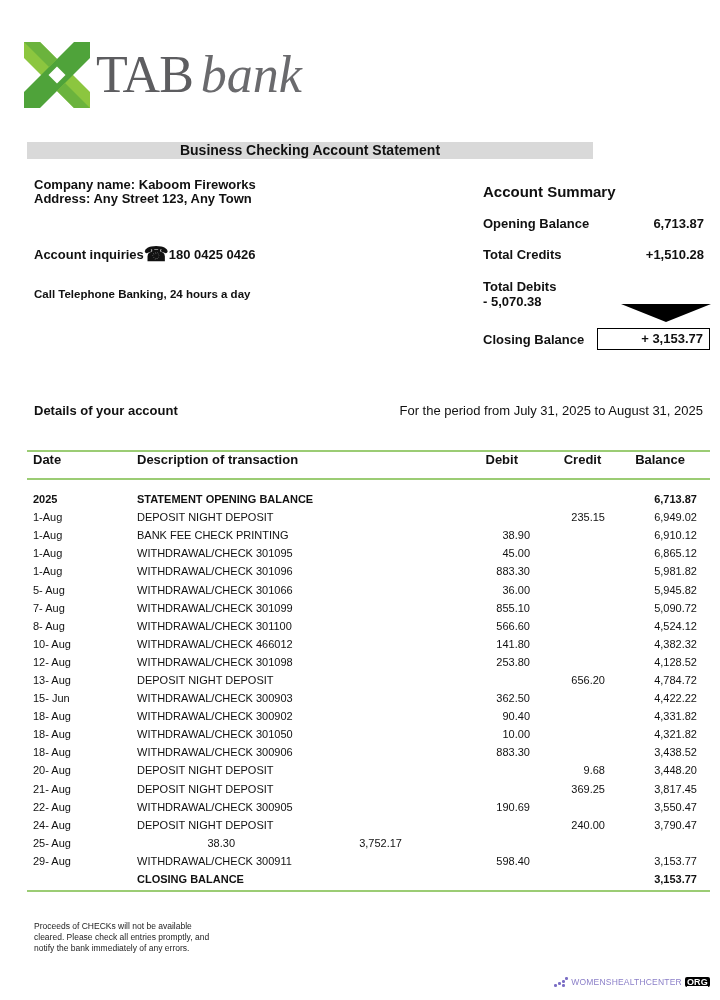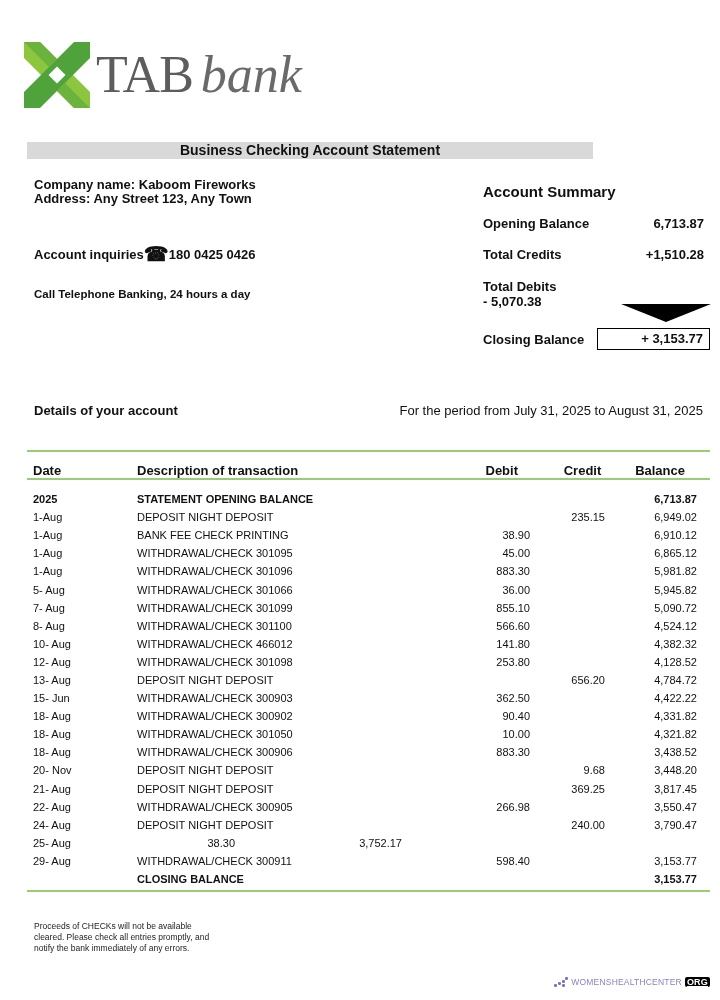--- a/index.html
+++ b/index.html
@@ -22,21 +22,21 @@
     .summary { position: absolute; left: 483px; top: 183px; width: 227px; }
     .summary-title { font-weight: bold; font-size: 15px; }
     .sum-row { position: absolute; left: 0; width: 221px; display: flex; justify-content: space-between; font-weight: bold; font-size: 13px; }
     .sum-arrow { position: absolute; left: 138px; top: 121px; width: 0; height: 0; border-left: 45px solid transparent; border-right: 45px solid transparent; border-top: 18px solid #000; }
     .closing-box { position: absolute; left: 114px; top: 145px; width: 113px; height: 22px; border: 1.5px solid #000; text-align: right; padding-right: 6px; line-height: 19px; font-weight: bold; font-size: 13px; }
 
     .details-label { position: absolute; left: 34px; top: 403px; font-weight: bold; font-size: 13px; }
     .period { position: absolute; right: 17px; top: 403px; font-size: 13px; }
 
     .table { position: absolute; left: 27px; top: 450px; width: 683px; }
-    .thead { height: 30px; border-top: 2px solid #9bcc74; border-bottom: 2px solid #9bcc74; display: flex; align-items: flex-end; font-weight: bold; font-size: 13px; }
+    .thead { height: 30px; border-top: 2px solid #9bcc74; border-bottom: 2px solid #9bcc74; display: flex; align-items: flex-start; font-weight: bold; font-size: 13px; }
     .tbody { border-bottom: 2px solid #9bcc74; padding-top: 10px; padding-bottom: 2px; }
     .row { display: flex; height: 18.1px; align-items: center; font-size: 11px; }
     .row.bold { font-weight: bold; }
     .c-date { width: 110px; padding-left: 6px; }
     .c-desc { width: 295px; }
     .c-debit { width: 98px; text-align: right; }
     .c-credit { width: 83px; text-align: right; padding-right: 8px; }
     .c-bal { width: 90px; text-align: right; padding-right: 6px; }
     .thead .c-debit { text-align: right; padding-right: 12px; }
     .thead .c-credit { text-align: center; padding-right: 0; padding-left: 22px; }
@@ -210,37 +210,37 @@
         <div class="c-bal">4,321.82</div>
       </div>
       <div class="row">
         <div class="c-date">18- Aug</div>
         <div class="c-desc">WITHDRAWAL/CHECK 300906</div>
         <div class="c-debit">883.30</div>
         <div class="c-credit"></div>
         <div class="c-bal">3,438.52</div>
       </div>
       <div class="row">
-        <div class="c-date">20- Nov</div>
+        <div class="c-date">20- Aug</div>
         <div class="c-desc">DEPOSIT NIGHT DEPOSIT</div>
         <div class="c-debit"></div>
         <div class="c-credit">9.68</div>
         <div class="c-bal">3,448.20</div>
       </div>
       <div class="row">
         <div class="c-date">21- Aug</div>
         <div class="c-desc">DEPOSIT NIGHT DEPOSIT</div>
         <div class="c-debit"></div>
         <div class="c-credit">369.25</div>
         <div class="c-bal">3,817.45</div>
       </div>
       <div class="row">
         <div class="c-date">22- Aug</div>
         <div class="c-desc">WITHDRAWAL/CHECK 300905</div>
-        <div class="c-debit">266.98</div>
+        <div class="c-debit">190.69</div>
         <div class="c-credit"></div>
         <div class="c-bal">3,550.47</div>
       </div>
       <div class="row">
         <div class="c-date">24- Aug</div>
         <div class="c-desc">DEPOSIT NIGHT DEPOSIT</div>
         <div class="c-debit"></div>
         <div class="c-credit">240.00</div>
         <div class="c-bal">3,790.47</div>
       </div>

